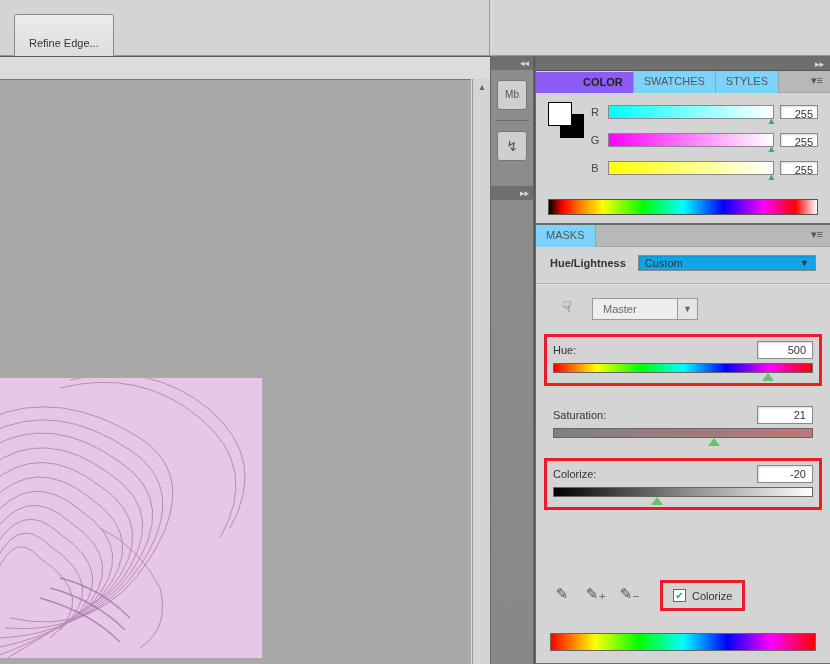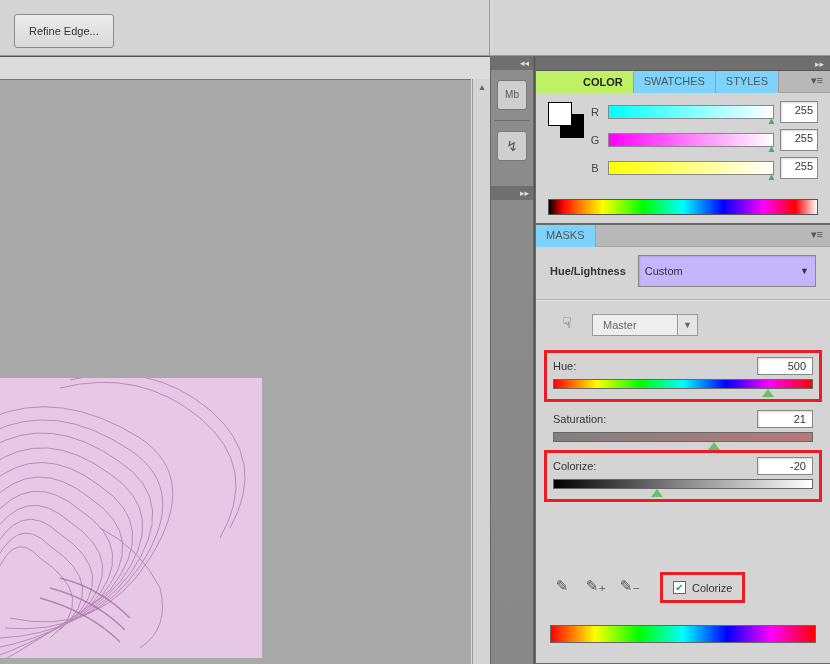--- a/index.html
+++ b/index.html
@@ -1,21 +1,21 @@
 <!DOCTYPE html>
 <html><head>
 <meta charset="utf-8">
 <style>
 * { box-sizing: border-box; margin: 0; padding: 0; font-family: "Lucida Grande", "Segoe UI", Tahoma, sans-serif; font-size: 11px; color: #333; }
 body { width: 830px; height: 664px; background: #b8b8b8; overflow: hidden; position: relative; }
 
 
 .option-bar { position:absolute; left:0; top:0; right:0; height:56px; background:#d4d4d4; border-bottom:1px solid #999; }
 .option-bar-inner { position:absolute; left:0; top:0; width:490px; height:56px; border-right:1px solid #999;}
-.btn { display:inline-block; margin:14px 0 0 14px; padding:10px 14px; background:linear-gradient(#ececec,#d8d8d8); border:1px solid #8a8a8a; border-radius:3px; color:#333; }
+.btn { display:inline-block; margin:14px 0 0 14px; padding:22px 14px; background:linear-gradient(#ececec,#d8d8d8); border:1px solid #8a8a8a; border-radius:3px; color:#333; }
 .option-right { position:absolute; left:491px; top:0; right:0; height:56px; border-left:1px solid #fff3; }
 
 
 .canvas-wrap { position:absolute; left:0; top:56px; width:490px; bottom:0; background:#dcdcdc; border-top:1px solid #555;}
 .canvas-dark { position:absolute; left:0; top:22px; width:471px; bottom:0; background:#a9a9a9; border-top:1px solid #777;}
 .scroll-v { position:absolute; right:0; top:22px; width:18px; bottom:0; background:#d4d4d4; border-left:1px solid #999;}
 .scroll-arrow { position:absolute; left:3px; width:12px; height:12px; font-size:10px; color:#666; text-align:center; line-height:12px;}
 .artwork { position:absolute; left:0; top:298px; width:262px; height:280px; background:#e6c6e6; overflow:hidden;}
 .artwork svg { width:100%; height:100%; }
 
@@ -25,49 +25,49 @@
 .dock-icon { width:30px; height:30px; margin:10px auto; background:#cfcfcf; border:1px solid #777; border-radius:3px; text-align:center; line-height:28px; font-size:10px; color:#555;}
 .dock-sep { height:1px; background:#6a6a6a; margin:6px 4px;}
 .dock-footer { position:absolute; left:0; right:0; height:14px; background:#6f6f6f; text-align:right; padding-right:4px; color:#ddd; font-size:9px; line-height:14px;}
 
 
 .panels { position:absolute; left:534px; top:56px; right:0; bottom:0; background:#8b8b8b; border-left:1px solid #555;}
 .panel-group { background:#d4d4d4; border:1px solid #6a6a6a; border-right:none; margin-bottom:0;}
 .panel-head { height:14px; background:#6f6f6f; text-align:right; padding-right:6px; color:#ddd; font-size:9px; line-height:14px; border-bottom:1px solid #555;}
 .tabs { display:flex; height:22px; background:#b8b8b8; border-bottom:1px solid #a5a5a5; position:relative;}
 .tab { padding:4px 10px 0 10px; height:22px; font-size:11px; color:#555; border-right:1px solid #a0a0a0; background:#7dd3fc;}
-.tab.active { background:#bef264; color:#222; font-weight:bold; border-top:1px solid #d4d4d4;padding-left:47px;}
+.tab.active { background:#8b5cf6; color:#222; font-weight:bold; border-top:1px solid #d4d4d4;padding-left:47px;}
 .tab-menu { position:absolute; right:4px; top:3px; width:18px; height:14px; font-size:11px; color:#555; text-align:center;}
 
 .color-body { padding:8px 12px 10px 12px; }
 .swatch-pair { position:absolute; left:12px; top:45px;}
 .swatch { width:24px; height:24px; border:1px solid #000;}
 .swatch.fg { background:#fff; position:relative; z-index:2;}
 .swatch.bg { background:#000; position:absolute; left:12px; top:12px;}
 .rgb-row { display:flex; align-items:center; margin-left:40px; margin-bottom:6px; height:22px;}
 .rgb-row .ch { width:14px; text-align:center; color:#444;}
 .rgb-slider { flex:1; height:14px; margin:0 6px; border:1px solid #888; position:relative;}
 .rgb-slider .tri { position:absolute; bottom:-8px; font-size:10px; color:#4a6;}
-.num-in { width:38px; height:22px; background:#fff; border:1px solid #888; text-align:right; padding:0 4px; line-height:16px; box-shadow:inset 1px 1px 2px rgba(0,0,0,.15);}
+.num-in { width:38px; height:14px; background:#fff; border:1px solid #888; text-align:right; padding:0 4px; line-height:16px; box-shadow:inset 1px 1px 2px rgba(0,0,0,.15);}
 .spectrum { height:16px; margin:4px 12px 8px 12px; background:linear-gradient(to right,#000 0%,#f00 5%, #ff8000 12%, #ff0 20%, #0f0 35%, #0ff 50%, #00f 65%, #f0f 80%, #f00 92%, #fff 100%); border:1px solid #555;}
 
 
 .adj-body { padding:8px 14px 14px 14px; }
 .adj-title-row { display:flex; align-items:center; margin-bottom:12px;}
 .adj-title { font-weight:bold; flex:0 0 auto;}
-.preset-select { flex:1; margin-left:12px; height:32px; background:#c4b5fd; border:1px solid #888; padding:0 6px; display:flex; align-items:center; justify-content:space-between; box-shadow:inset 1px 1px 2px rgba(0,0,0,.1);}
+.preset-select { flex:1; margin-left:12px; height:16px; background:#0ea5e9; border:1px solid #888; padding:0 6px; display:flex; align-items:center; justify-content:space-between; box-shadow:inset 1px 1px 2px rgba(0,0,0,.1);}
 .preset-select .dd { font-size:9px;}
 .sep-line { height:1px; background:#b0b0b0; margin:0 -14px 14px -14px; box-shadow:0 1px 0 #e4e4e4;}
 
 .range-row { display:flex; align-items:center; margin:8px 0 14px 6px;}
 .hand-icon { width:22px; height:22px; margin-right:14px; text-align:center; font-size:15px; color:#555;}
 .range-select { width:86px; height:22px; background:#eee; border:1px solid #999; padding:0 10px; line-height:20px; color:#666;}
 .range-dd { width:20px; height:22px; background:#e5e5e5; border:1px solid #999; border-left:none; text-align:center; line-height:20px; font-size:9px; color:#666;}
 
-.h-row { position:relative; margin-bottom:8px;}
+.h-row { position:relative; margin-bottom:20px;}
 .h-row.boxed { border:3px solid #ed1c24; padding:4px 6px 10px 6px; margin-left:-6px; margin-right:-6px;}
 .h-label-row { display:flex; justify-content:space-between; align-items:center; margin-bottom:4px;}
 .h-label { color:#333;}
 .val-in { width:56px; height:18px; background:#fff; border:1px solid #888; text-align:right; padding:0 6px; line-height:16px; box-shadow:inset 1px 1px 2px rgba(0,0,0,.15);}
 .h-track { height:10px; border:1px solid #666; position:relative;}
 .track-hue { background:linear-gradient(to right,#ff0000,#ffff00,#00ff00,#00ffff,#0000ff,#ff00ff,#ff0000);}
 .track-sat { background:linear-gradient(to right,#808080,#b77);}
 .track-lig { background:linear-gradient(to right,#000,#888,#fff);}
 .h-thumb { position:absolute; top:9px; width:0; height:0; border-left:6px solid transparent; border-right:6px solid transparent; border-bottom:8px solid #6bbf6b; transform:translateX(-6px);}
 

